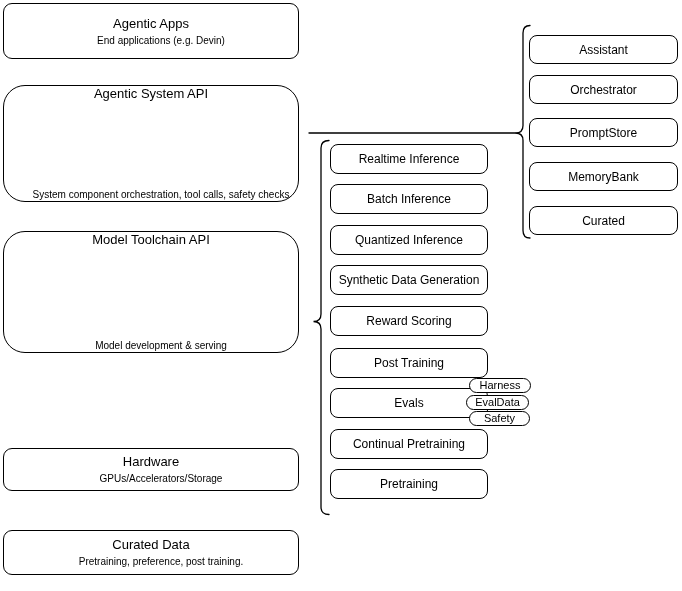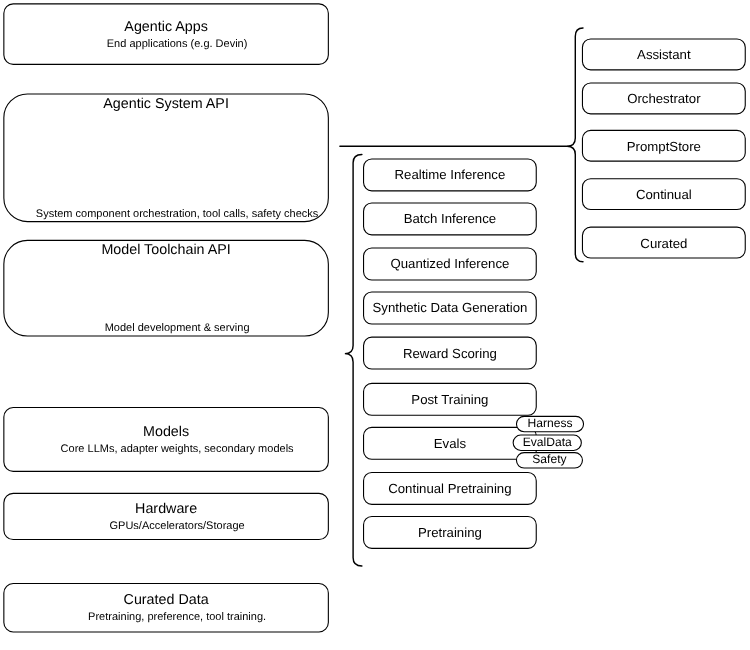--- a/index.html
+++ b/index.html
@@ -93,53 +93,49 @@
   <div class="node lbox" style="top:3px;height:56px;">
     <div class="title">Agentic Apps</div>
     <div class="subtitle">End applications (e.g. Devin)</div>
   </div>
 
   <div class="node lbox big" style="top:85px;height:117px;">
     <div class="title">Agentic System API</div>
     <div class="subtitle">System component orchestration, tool calls, safety checks</div>
   </div>
 
-  <div class="node lbox big" style="top:218px;height:88px;">
+  <div class="node lbox big" style="top:231px;height:122px;">
     <div class="title">Model Toolchain API</div>
     <div class="subtitle">Model development &amp; serving</div>
   </div>
 
-  <div class="node lbox" style="top:370px;height:59px;">
-    <div class="title">Models</div>
-    <div class="subtitle">Core LLMs, adapter weights, secondary models</div>
-  </div>
 
   <div class="node lbox" style="top:448px;height:43px;">
     <div class="title">Hardware</div>
     <div class="subtitle">GPUs/Accelerators/Storage</div>
   </div>
 
   <div class="node lbox" style="top:530px;height:45px;">
     <div class="title">Curated Data</div>
-    <div class="subtitle">Pretraining, preference, tool training.</div>
+    <div class="subtitle">Pretraining, preference, post training.</div>
   </div>
 
   <div class="node mbox" style="top:144px;">Realtime Inference</div>
   <div class="node mbox" style="top:184px;">Batch Inference</div>
   <div class="node mbox" style="top:225px;">Quantized Inference</div>
   <div class="node mbox" style="top:265px;">Synthetic Data Generation</div>
   <div class="node mbox" style="top:306px;">Reward Scoring</div>
   <div class="node mbox" style="top:348px;">Post Training</div>
   <div class="node mbox" style="top:388px;">Evals</div>
   <div class="node mbox" style="top:429px;">Continual Pretraining</div>
   <div class="node mbox" style="top:469px;">Pretraining</div>
 
   <div class="node pill" style="left:469px;top:378px;width:62px;">Harness</div>
   <div class="node pill" style="left:466px;top:395px;width:63px;">EvalData</div>
   <div class="node pill" style="left:469px;top:411px;width:61px;">Safety</div>
 
   <div class="node rbox" style="top:35px;">Assistant</div>
   <div class="node rbox" style="top:75px;">Orchestrator</div>
   <div class="node rbox" style="top:118px;">PromptStore</div>
-  <div class="node rbox" style="top:162px;">Continual</div>
+  <div class="node rbox" style="top:162px;">MemoryBank</div>
   <div class="node rbox" style="top:206px;">Curated</div>
 
 </div>
 
 </body></html>

